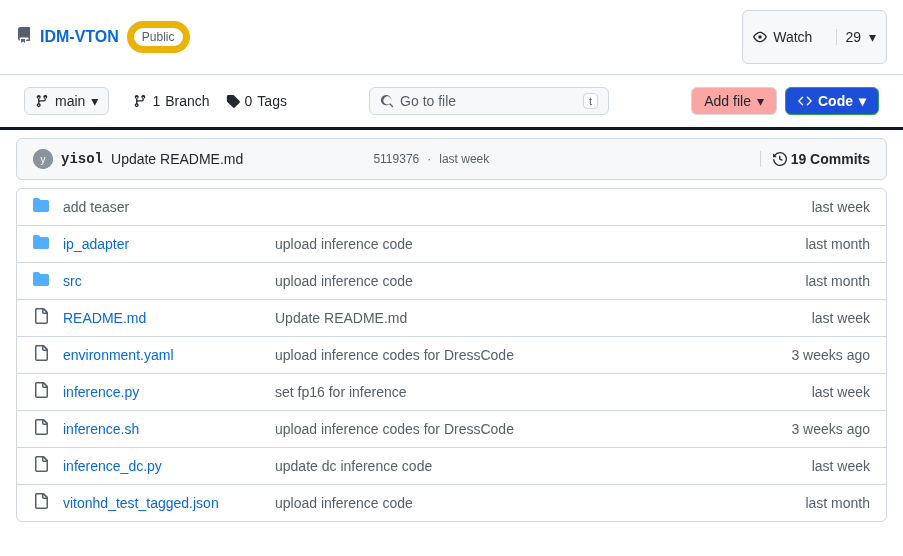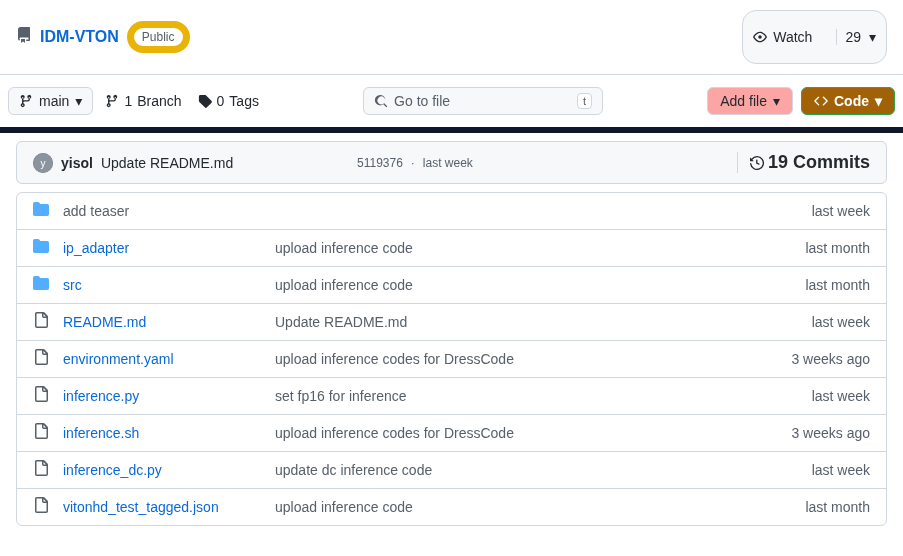--- a/index.html
+++ b/index.html
@@ -10,31 +10,31 @@
       display: flex; align-items: center; padding: 10px 16px; border-bottom: 1px solid #d0d7de; gap: 8px;
     }
     .repo-icon { color: #57606a; font-size: 16px; }
     .repo-name { font-size: 16px; font-weight: 600; color: #0969da; }
     .repo-visibility {
       border: 7px solid #eab308; border-radius: 20px; padding: 2px 8px; font-size: 12px; color: #57606a;
     }
     .spacer { flex: 1; }
     .watch-btn {
       display: flex; align-items: center; gap: 6px;
-      border: 1px solid #d0d7de; border-radius: 14px; padding: 18px 10px;
+      border: 1px solid #d0d7de; border-radius: 6px; padding: 18px 10px;
       background: #f6f8fa; font-size: 14px; cursor: pointer; color: #24292f;
     }
     .watch-btn .watch-count {
       border-left: 1px solid #d0d7de; padding-left: 8px; margin-left: 18px;
     }
     .watch-chevron { margin-left: 2px; }
 
     
     .repo-toolbar {
-      display: flex; align-items: center; padding: 12px 8px; gap: 12px; border-bottom: 6px solid #0f172a;
+      display: flex; align-items: center; padding: 12px 24px; gap: 24px; border-bottom: 3px solid #0f172a;
     }
     .branch-btn {
       display: flex; align-items: center; gap: 6px;
       border: 1px solid #d0d7de; border-radius: 6px; padding: 5px 10px;
       background: #f6f8fa; font-size: 14px; cursor: pointer; color: #24292f;
     }
     .meta-badges { display: flex; align-items: center; gap: 16px; }
     .meta-badge {
       display: flex; align-items: center; gap: 5px;
       font-size: 14px; color: #24292f; cursor: pointer;
@@ -51,42 +51,42 @@
     }
     .toolbar-right { display: flex; gap: 8px; }
     .add-file-btn {
       display: flex; align-items: center; gap: 6px;
       border: 1px solid #d0d7de; border-radius: 6px; padding: 5px 12px;
       background: #fca5a5; font-size: 14px; cursor: pointer; color: #24292f;
     }
     .code-btn {
       display: flex; align-items: center; gap: 6px;
       border: 1px solid #2da44e; border-radius: 6px; padding: 5px 12px;
-      background: #a16207; font-size: 14px; cursor: pointer; color: #ffffff; font-weight: 600;
+      background: #1d4ed8; font-size: 14px; cursor: pointer; color: #ffffff; font-weight: 600;
     }
 
     
     .commit-bar {
       display: flex; align-items: center; padding: 10px 16px;
       background: #f6f8fa; border: 1px solid #d0d7de; border-radius: 6px; margin: 8px 16px;
       gap: 8px;
     }
     .commit-avatar {
       width: 20px; height: 20px; border-radius: 50%; background: #6e7681;
       display: flex; align-items: center; justify-content: center; font-size: 10px; color: #fff;
       overflow: hidden;
     }
-    .commit-author { font-weight: 600; color: #24292f; }
+    .commit-author { font-weight: 600; color: #24292f; font-family: Liberation Mono, monospace; }
     .commit-message { color: #24292f; flex: 1; }
     .commit-sha { color: #57606a; font-size: 12px; }
     .commit-spacer { flex: 1; }
     .commit-time { color: #57606a; font-size: 12px; }
     .commits-link {
       display: flex; align-items: center; gap: 4px;
-      color: #24292f; font-size: 18px; font-weight: 600; cursor: pointer;
+      color: #24292f; font-size: 14px; font-weight: 600; cursor: pointer;
       border-left: 1px solid #d0d7de; padding-left: 12px;
     }
 
     
     .file-table { margin: 0 16px 16px 16px; border: 1px solid #d0d7de; border-radius: 6px; overflow: hidden; }
     .file-row {
       display: flex; align-items: center; padding: 8px 16px;
       border-bottom: 1px solid #d0d7de; gap: 12px;
     }
     .file-row:last-child { border-bottom: none; }

